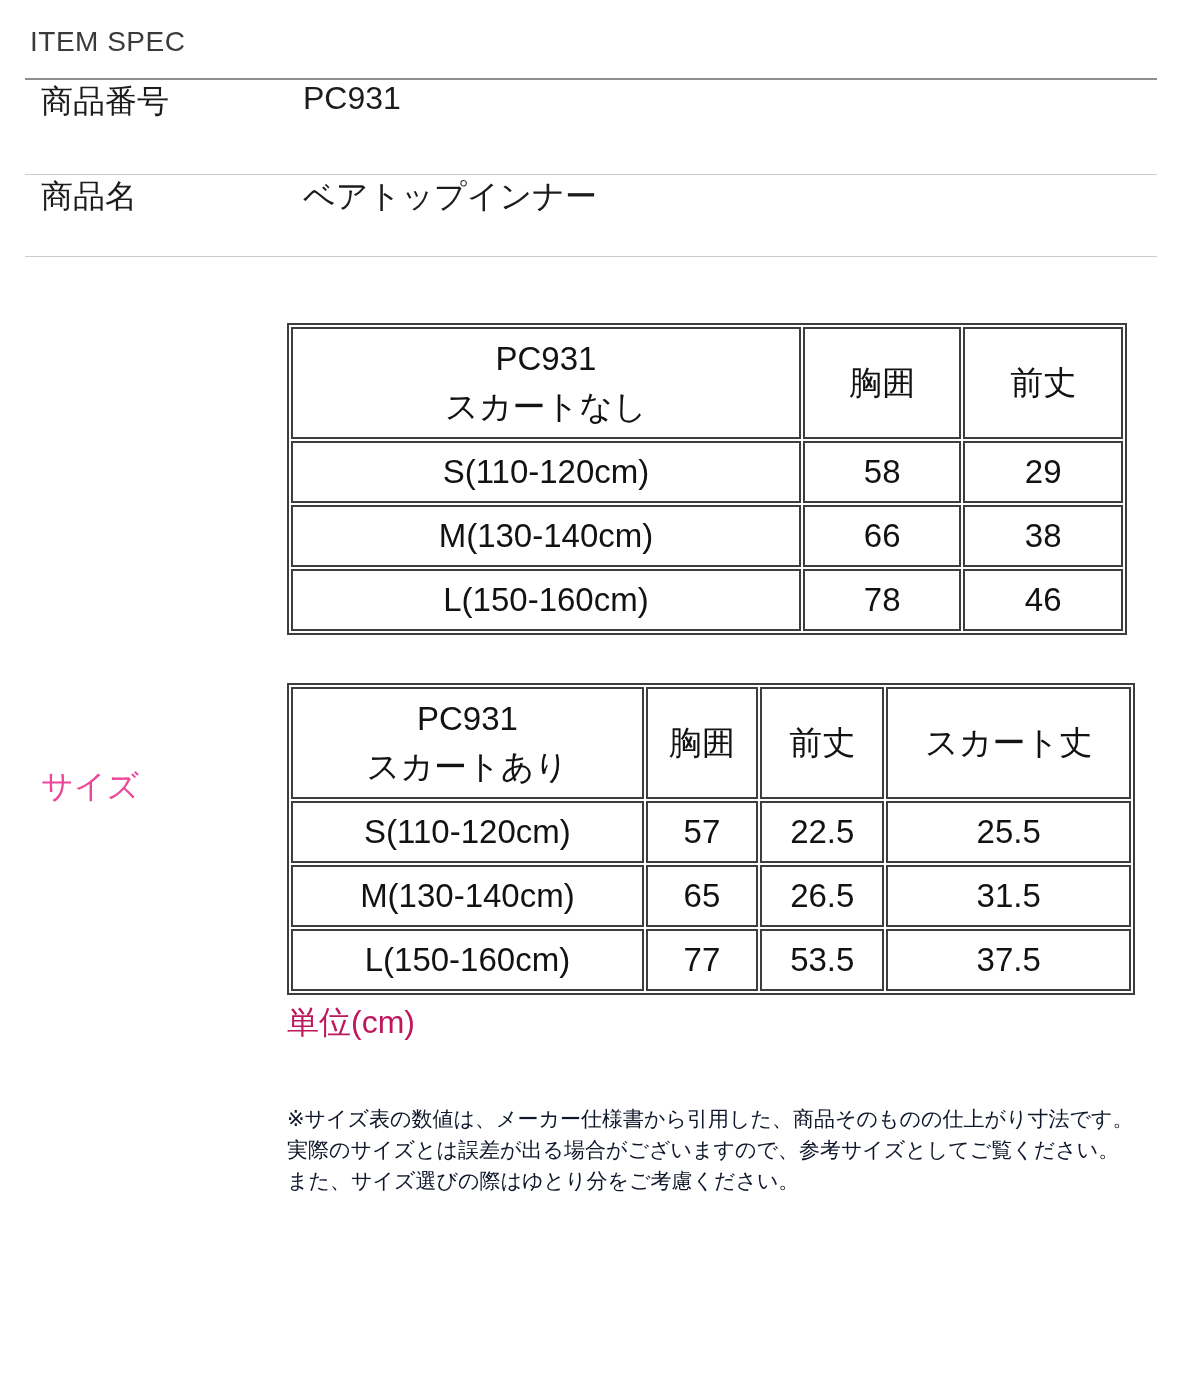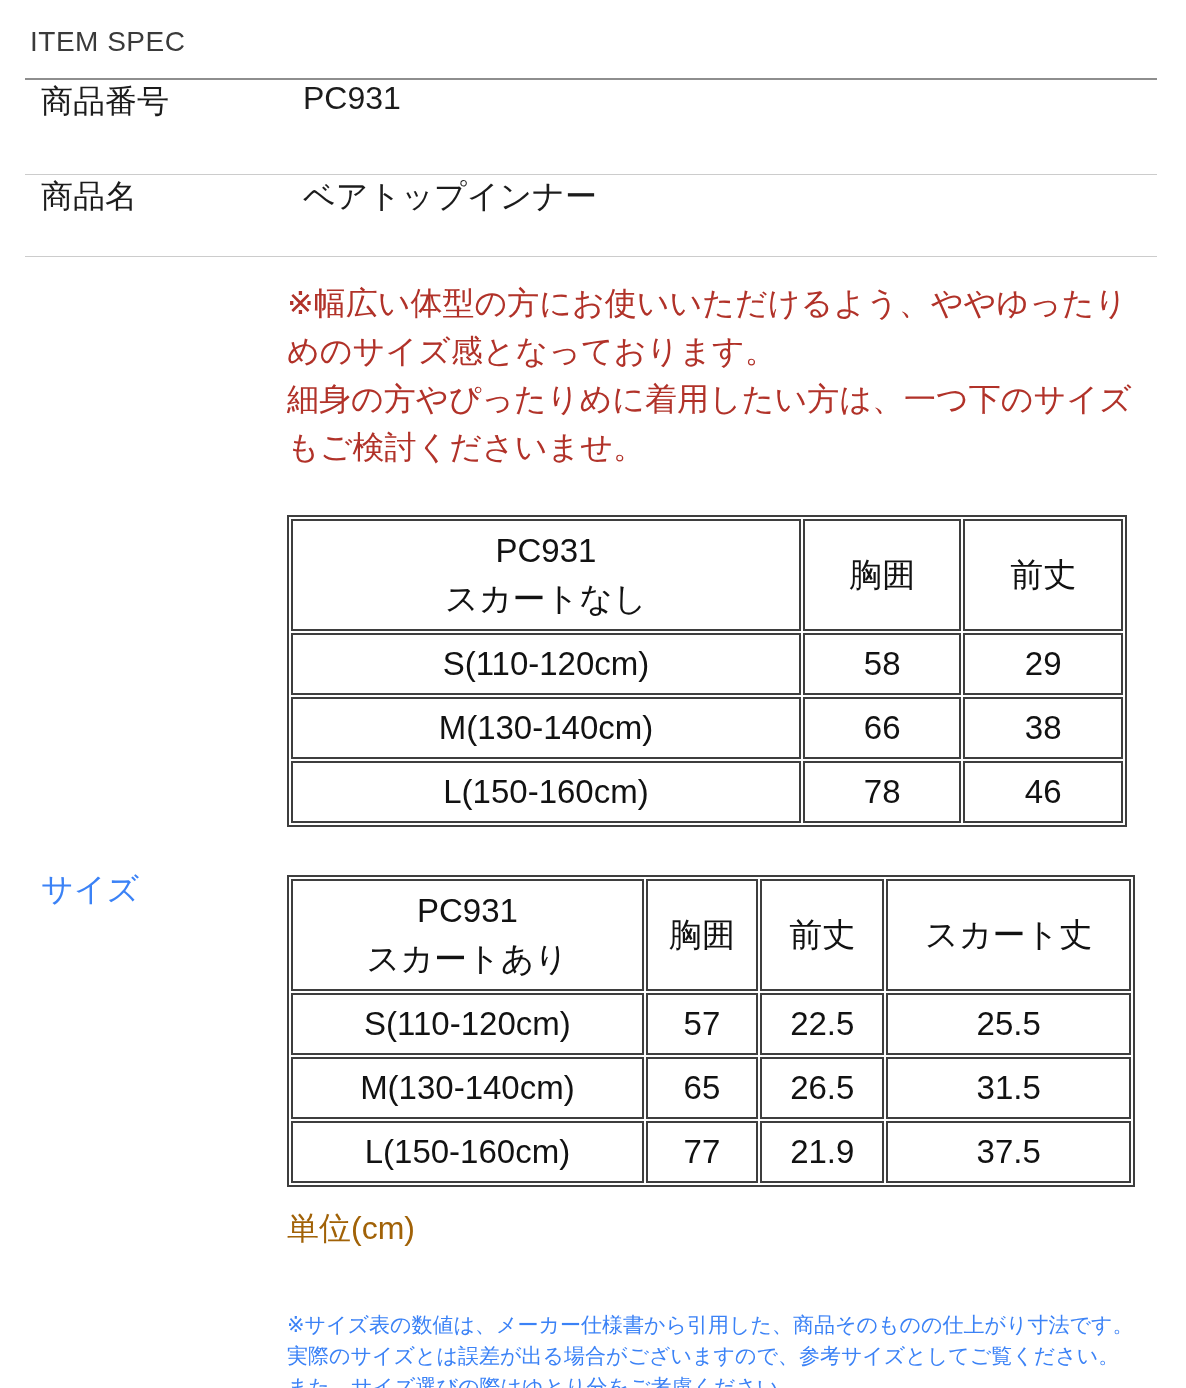--- a/index.html
+++ b/index.html
@@ -27,21 +27,21 @@
     width: 262px; padding-left: 16px; flex: none;
     font-size: 32px; color: #1c1c1c;
   }
   .spec-value { font-size: 32px; color: #1c1c1c; }
 
   .size-row { display: flex; padding-top: 22px; }
   .size-label-col {
     width: 262px; padding-left: 16px; flex: none;
     display: flex; align-items: center;
     box-sizing: border-box; padding-top: 98px;
-    font-size: 32px; color: #3b82f6;
+    font-size: 32px; color: #ec4899;
   }
   .size-content { flex: 1 1 auto; }
 
   .note { font-size: 32px; line-height: 48px; white-space: nowrap; }
 
   table.size-table {
     border-collapse: separate; border-spacing: 2px;
     border: 2px solid #3e3e3e;
     table-layout: fixed; background: #ffffff;
   }
@@ -51,23 +51,23 @@
     font-weight: 400; font-size: 33px; color: #121212;
     padding: 0; overflow: hidden;
   }
   table.t1 { width: 840px; margin-top: 44px; }
   table.t2 { width: 848px; margin-top: 48px; }
   table.size-table th.title-cell { height: 108px; }
   table.size-table th { height: 108px; }
   table.size-table td { height: 58px; margin-left: 36px; }
   .th-line { display: block; line-height: 48px; }
 
-  .unit { font-size: 32px; margin-top: 20px; color: #a16207; }
+  .unit { font-size: 32px; margin-top: 6px; color: #be185d; }
 
-  .footnote { margin-top: 58px; font-size: 21px; line-height: 31px; color: #3b82f6; white-space: nowrap; }
+  .footnote { margin-top: 58px; font-size: 21px; line-height: 31px; color: #0f172a; white-space: nowrap; }
 </style>
 </head>
 <body>
 
 <div class="page">
 
   <div class="page-title">ITEM SPEC</div>
   <div class="title-rule"></div>
 
   <div class="spec-row">
@@ -78,26 +78,20 @@
   <div class="spec-row second">
     <div class="spec-label">商品名</div>
     <div class="spec-value">ベアトップインナー</div>
   </div>
 
   <div class="size-row">
     <div class="size-label-col">サイズ</div>
 
     <div class="size-content">
 
-      <div class="note" style="color:#b13229;">
-        <div>※幅広い体型の方にお使いいただけるよう、ややゆったり</div>
-        <div>めのサイズ感となっております。</div>
-        <div>細身の方やぴったりめに着用したい方は、一つ下のサイズ</div>
-        <div>もご検討くださいませ。</div>
-      </div>
 
       <table class="size-table t1">
         <colgroup>
             <col style="width:505px">
             <col style="width:157px">
             <col style="width:158px">
           </colgroup>
         <tbody>
           <tr>
             <th class="title-cell">
@@ -150,21 +144,21 @@
           </tr>
           <tr>
             <td>M(130-140cm)</td>
             <td>65</td>
             <td>26.5</td>
             <td>31.5</td>
           </tr>
           <tr>
             <td>L(150-160cm)</td>
             <td>77</td>
-            <td>21.9</td>
+            <td>53.5</td>
             <td>37.5</td>
           </tr>
         </tbody>
       </table>
 
       <div class="unit">単位(cm)</div>
 
       <div class="footnote">
         <div>※サイズ表の数値は、メーカー仕様書から引用した、商品そのものの仕上がり寸法です。</div>
         <div>実際のサイズとは誤差が出る場合がございますので、参考サイズとしてご覧ください。</div>

